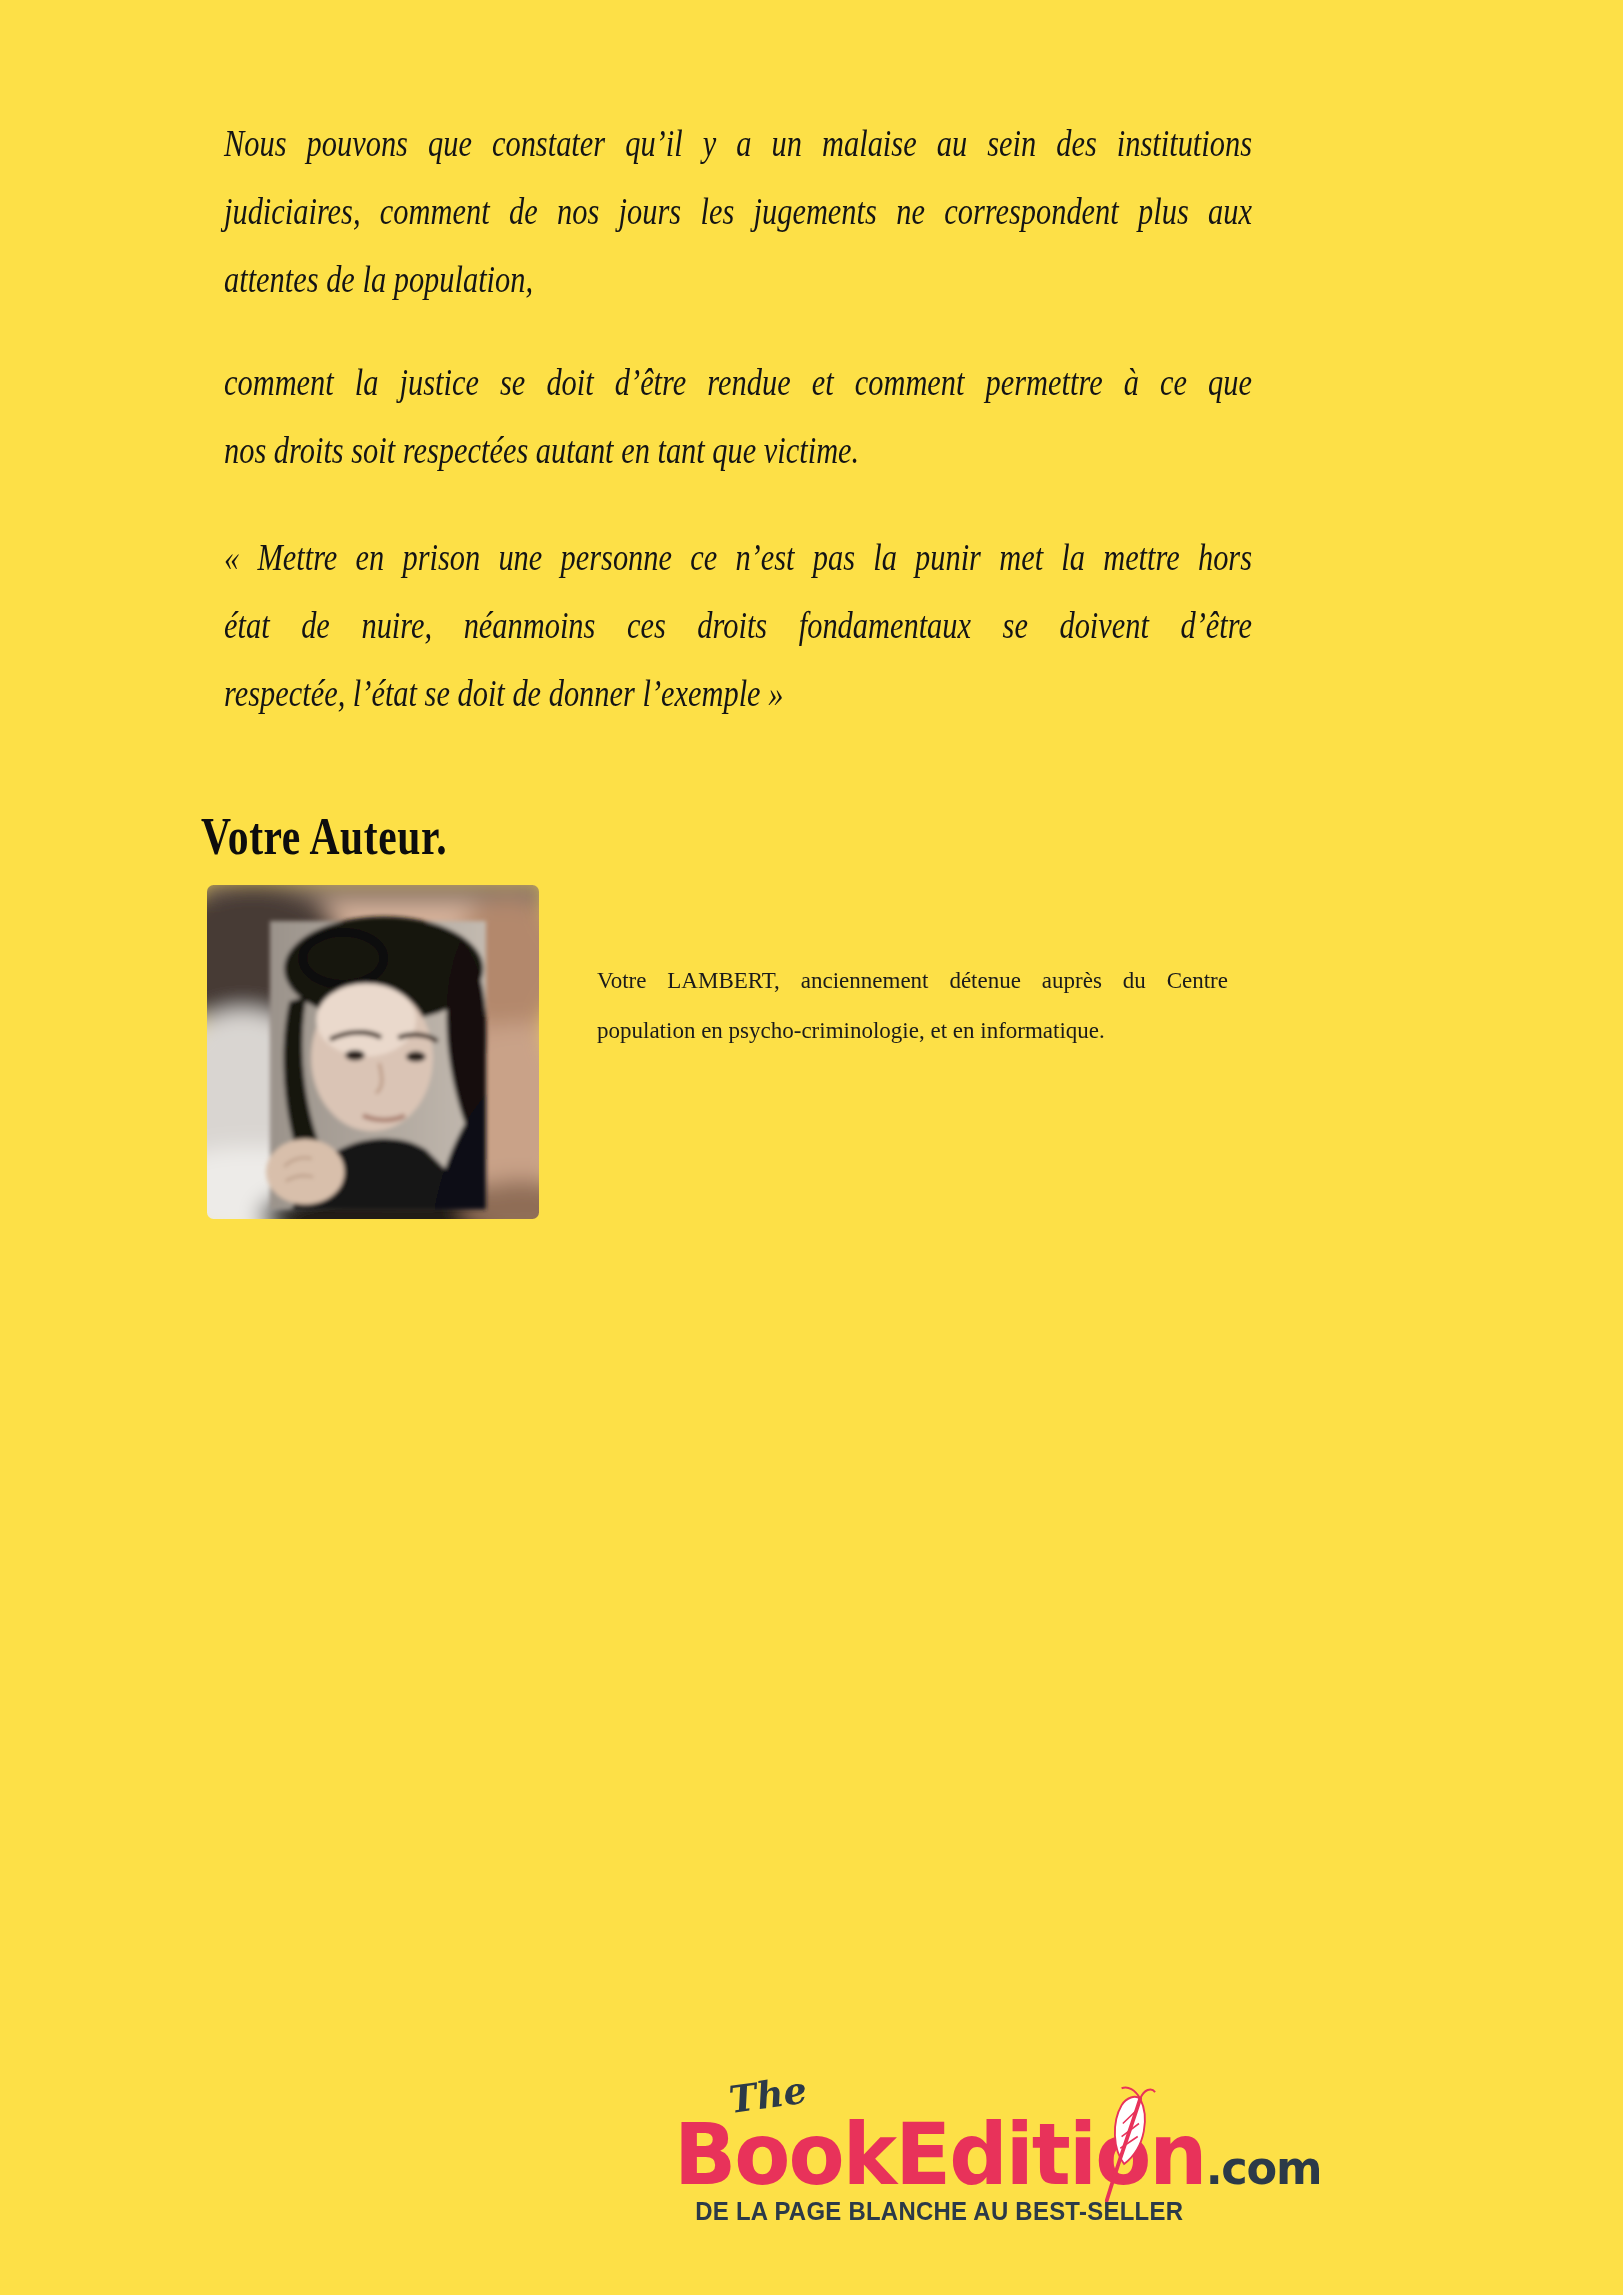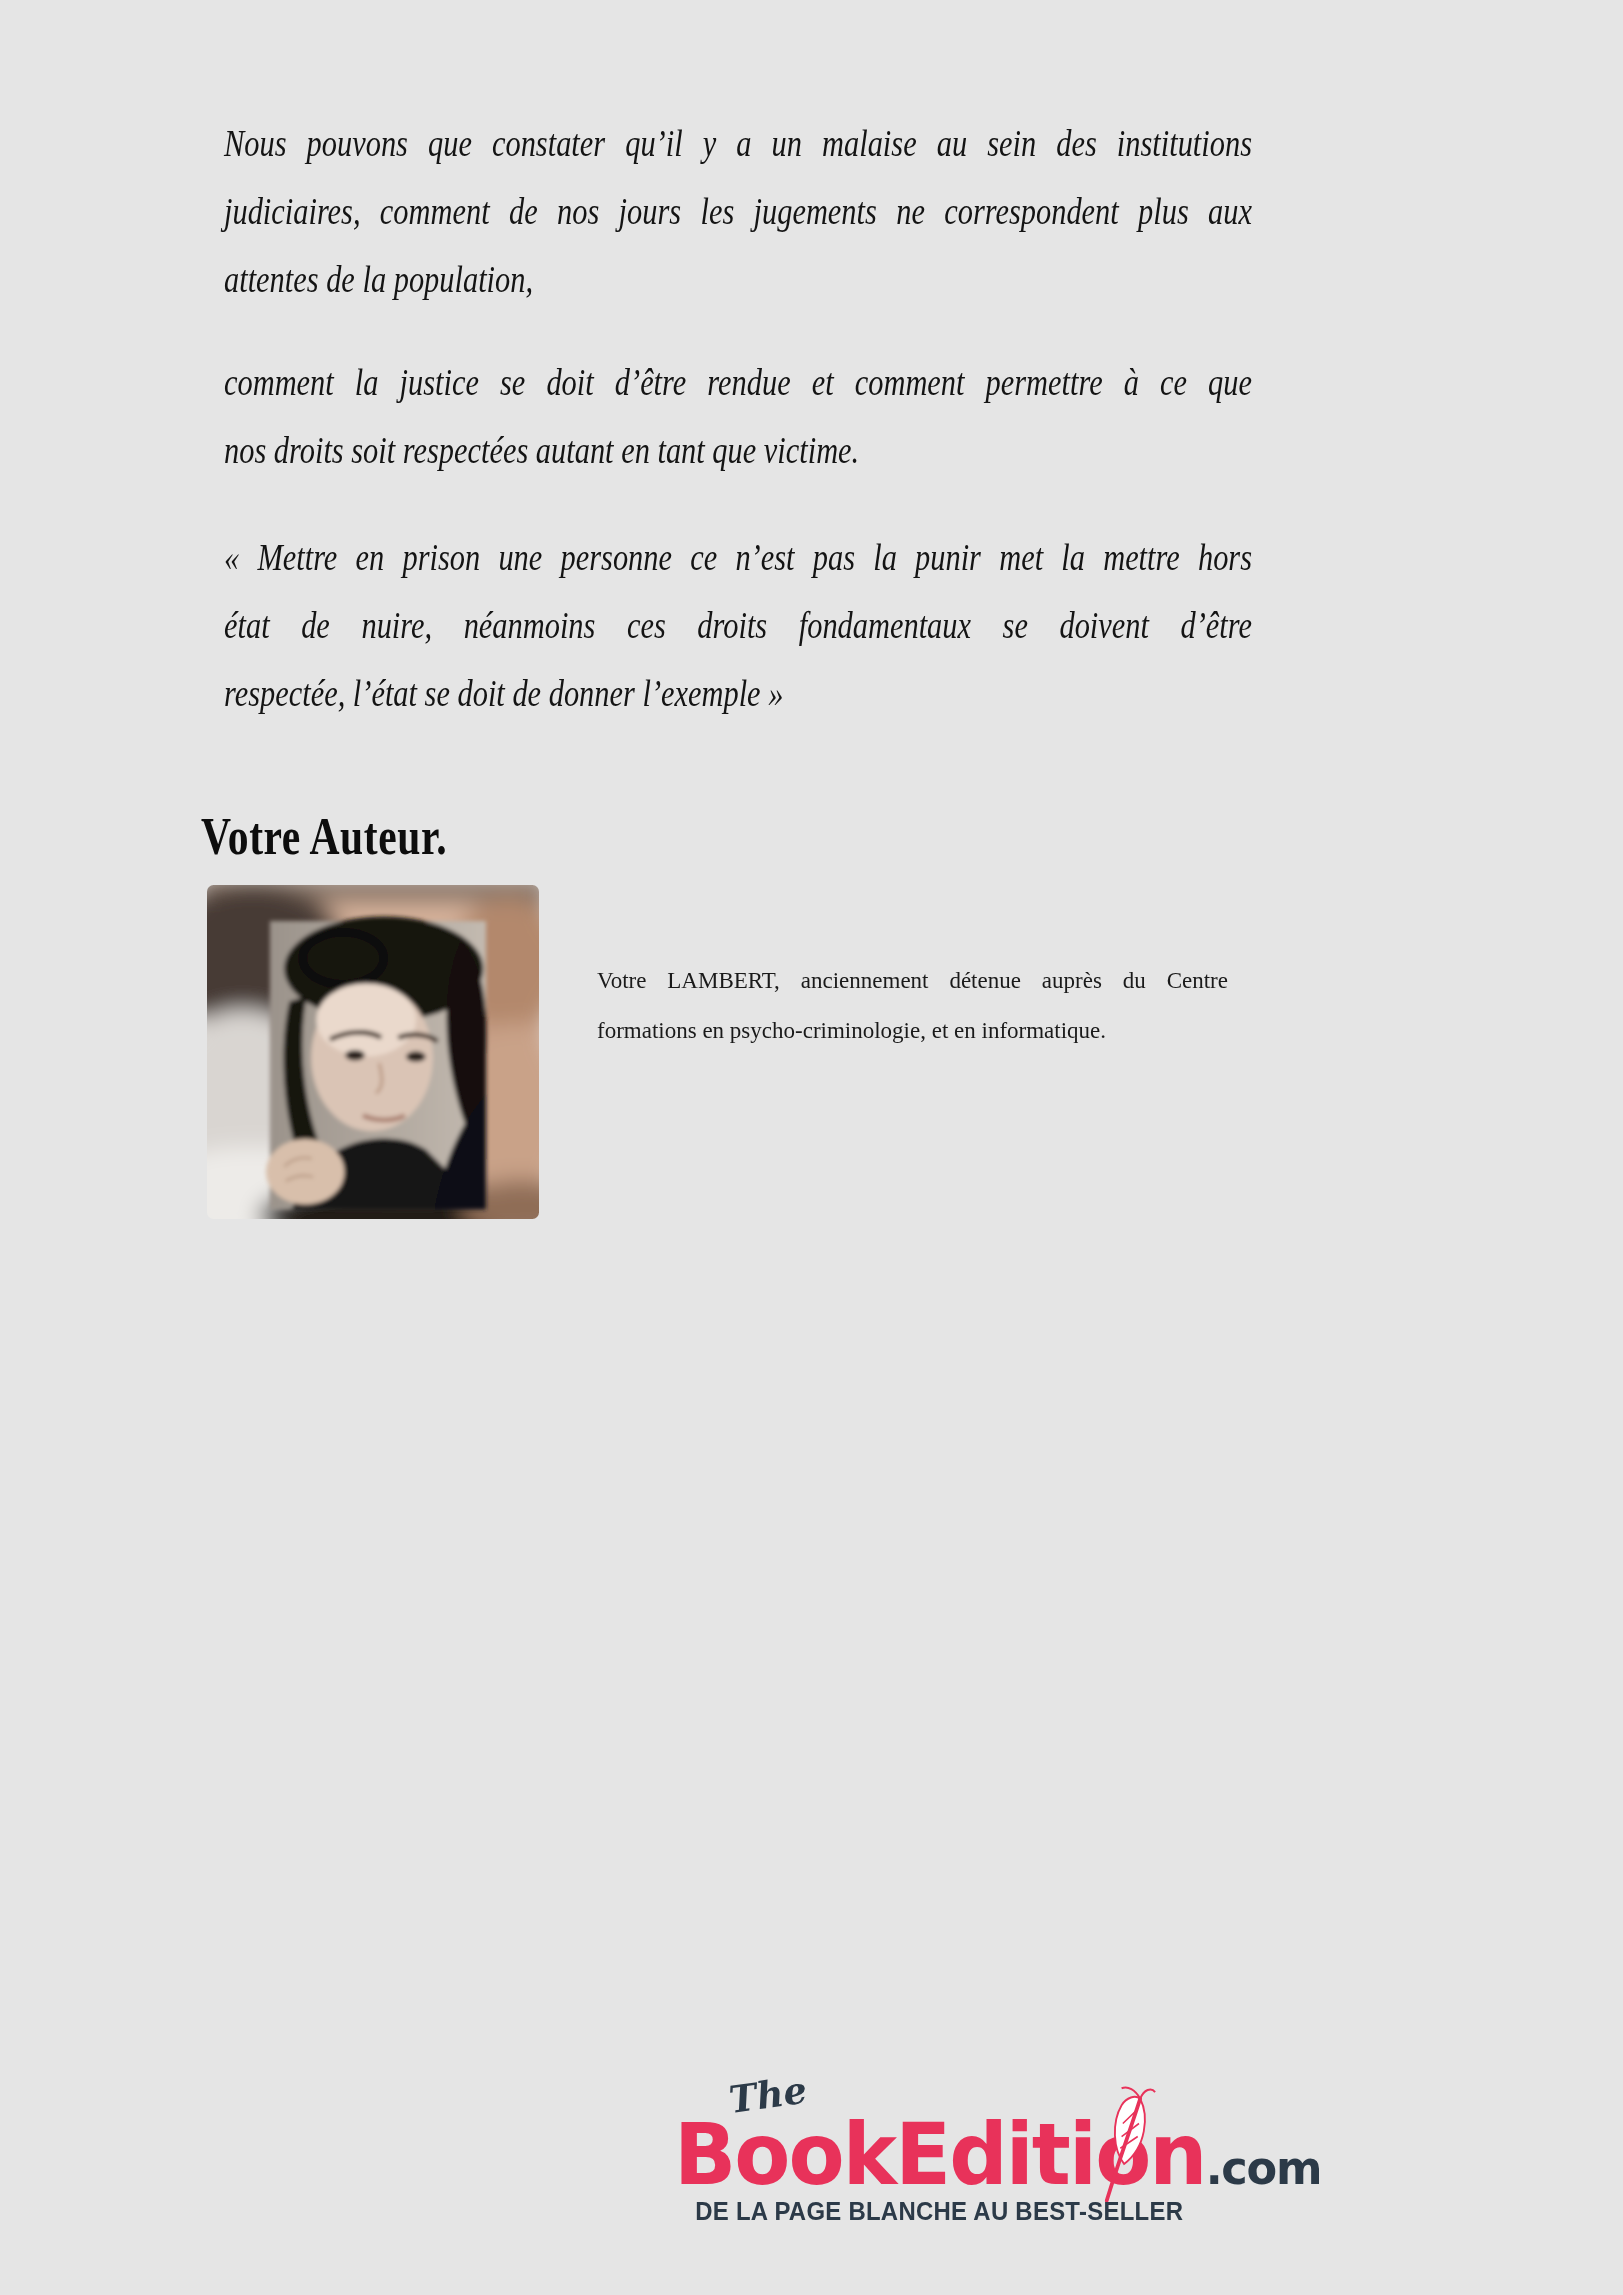--- a/index.html
+++ b/index.html
@@ -1,20 +1,20 @@
 <!DOCTYPE html>
 <html style="font-size:10.5px"><head>
 <meta charset="utf-8">
 <style>
   html,body{margin:0;padding:0;background:#ffffff;}
   .page{
     position:relative;
     width:1623px;
     height:2295px;
-    background:#e5e5e5;
+    background:#fde047;
     font-family:"Liberation Serif", serif;
     color:#111111;
     overflow:hidden;
   }
 
   
   .para{
     position:absolute;
     left:224px;
     width:1285px;
@@ -208,21 +208,21 @@
         <path d="M128,495 L186,415 C228,382 294,378 334,404 L426,495 Z" fill="#121218"></path>
         <path d="M426,320 C390,360 362,420 348,495 L426,495 Z" fill="#101014"></path>
         <ellipse cx="150" cy="438" rx="60" ry="50" fill="#d8bfab"></ellipse>
         <path d="M118,430 C130,418 146,414 160,418 M120,452 C134,444 150,442 162,446" stroke="#bb9d88" stroke-width="4" fill="none"></path>
       </g>
     </svg>
   </div>
 
   <div class="author-bio">
     <div class="bio-line just">Votre LAMBERT, anciennement détenue auprès du Centre</div>
-    <div class="bio-line last">formations en psycho-criminologie, et en informatique.</div>
+    <div class="bio-line last">population en psycho-criminologie, et en informatique.</div>
   </div>
 
   <footer class="footer-logo">
     <div class="logo-the navy">The</div>
     <div class="logo-main">
       <span class="pink">BookEditi</span><span class="o-wrap pink"><span>o</span><svg class="feather" viewBox="0 0 114 196">
           <path d="M88,24 C102,50 98,98 62,124 C44,102 42,60 58,34 C66,22 80,18 88,24 Z" fill="#ffffff" stroke="#e8325a" stroke-width="3"></path>
           <path d="M82,42 L60,62 M86,62 L58,82 M84,82 L56,100" stroke="#e8325a" stroke-width="2.5" fill="none"></path>
           <path d="M88,24 C72,72 56,112 34,180" stroke="#e8325a" stroke-width="6" fill="none" stroke-linecap="round"></path>
           <path d="M88,24 C94,10 106,6 112,14" stroke="#e8325a" stroke-width="3" fill="none"></path>

